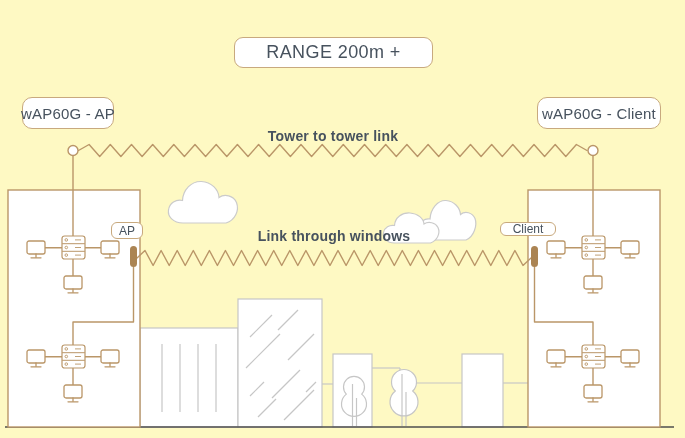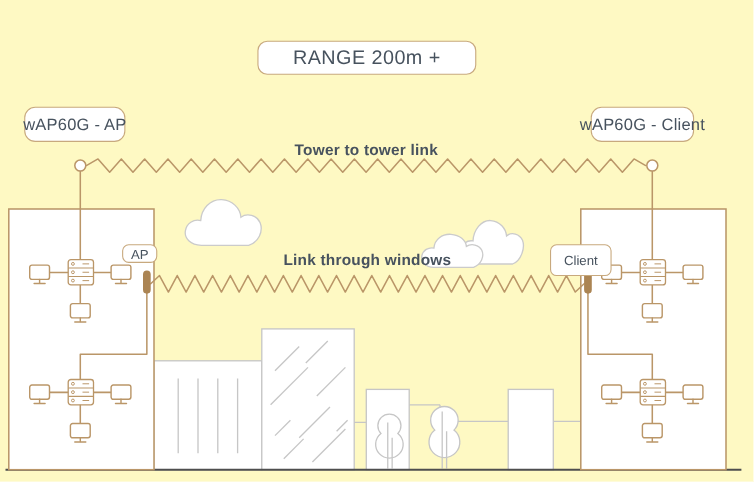--- a/index.html
+++ b/index.html
@@ -165,29 +165,29 @@
 </svg>
 
 <div class="box badge" style="left:234px;top:37px;width:199px;height:31px;">
   <span>RANGE 200m +</span>
 </div>
 
 <div class="box big" style="left:22px;top:97px;width:92px;height:32px;">
   <span>wAP60G - AP</span>
 </div>
 
-<div class="box big" style="left:537px;top:97px;width:94px;height:32px;">
+<div class="box big" style="left:537px;top:97px;width:124px;height:32px;">
   <span>wAP60G - Client</span>
 </div>
 
 <div class="lbl" style="left:233px;top:128px;width:200px;">Tower to tower link</div>
 
 <div class="lbl" style="left:234px;top:228px;width:200px;">Link through windows</div>
 
 <div class="box small" style="left:111px;top:222px;width:32px;height:17px;">
   <span>AP</span>
 </div>
 
-<div class="box small" style="left:500px;top:222px;width:56px;height:29px;">
+<div class="box small" style="left:500px;top:222px;width:56px;height:14px;">
   <span>Client</span>
 </div>
 
 </div>
 
 </body></html>

